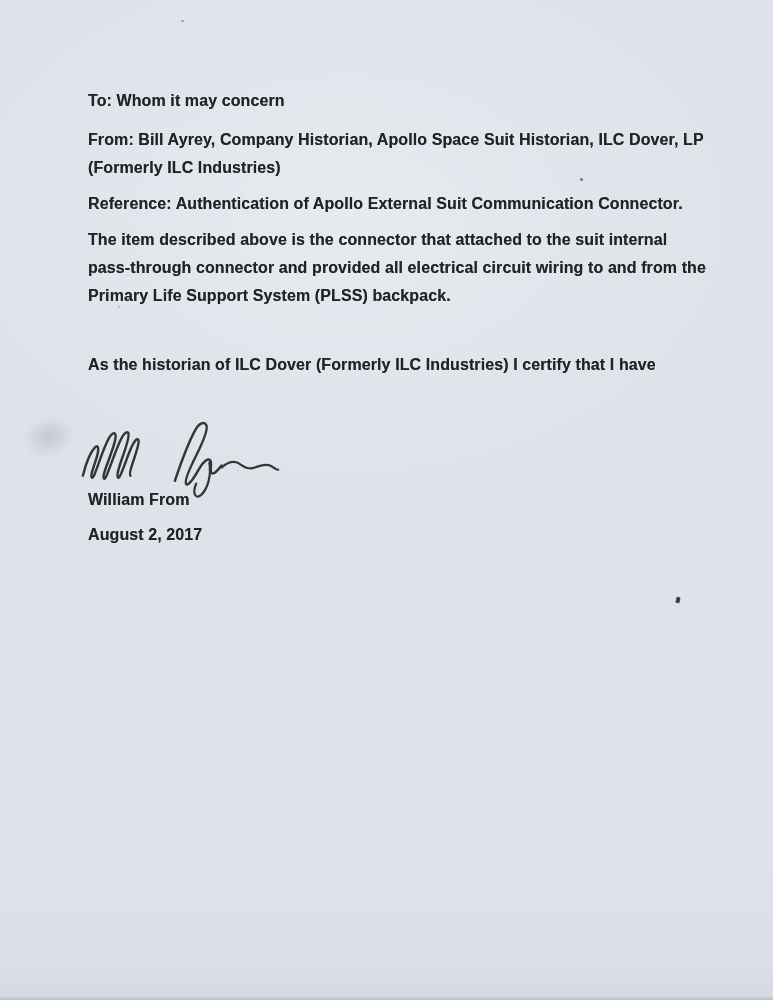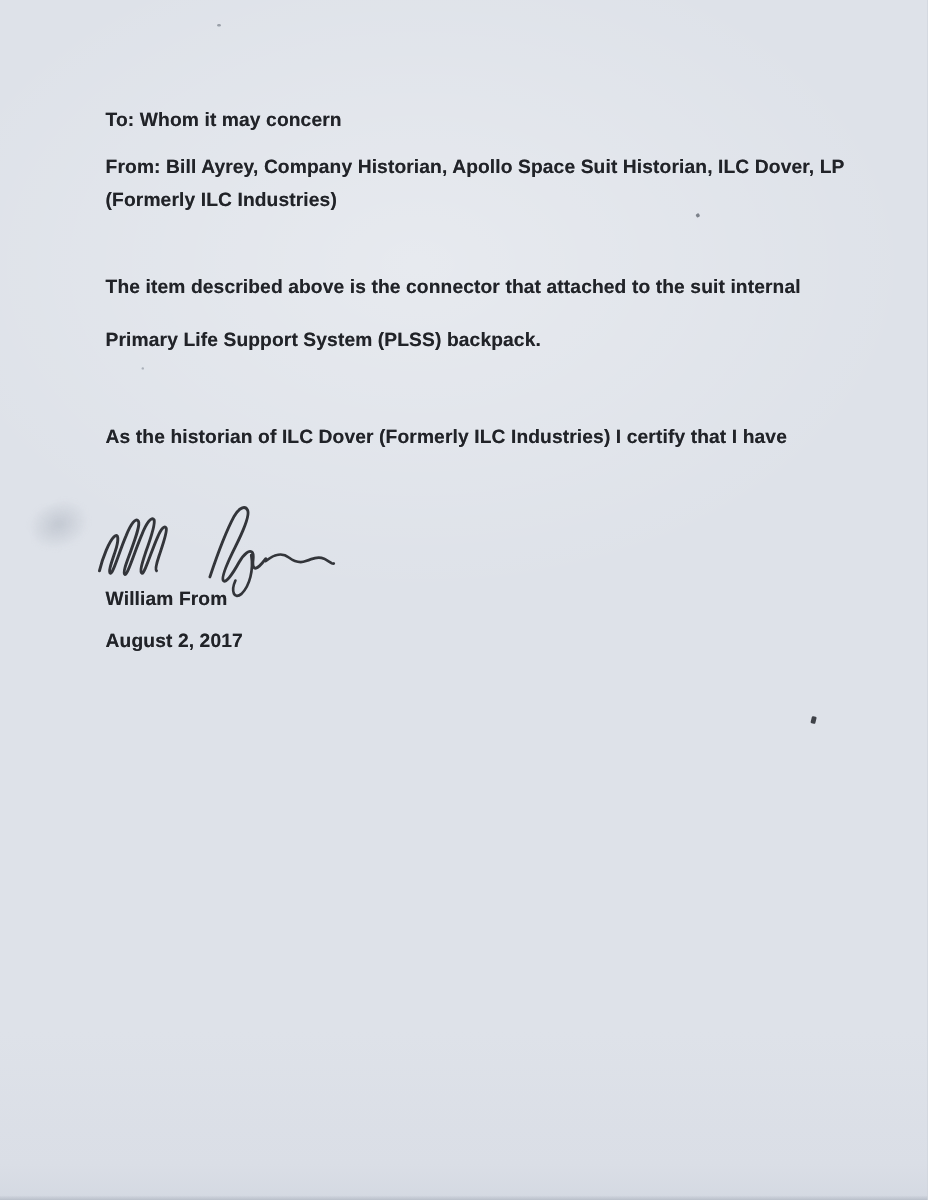--- a/index.html
+++ b/index.html
@@ -78,23 +78,25 @@
 </head>
 <body>
 
 <div class="page">
 
   <p class="ln" style="top:87px">To: Whom it may concern</p>
 
   <p class="ln" style="top:126px">From: Bill Ayrey, Company Historian, Apollo Space Suit Historian, ILC Dover, LP</p>
   <p class="ln" style="top:154px">(Formerly ILC Industries)</p>
 
+  <p class="ln" style="top:190px">Reference: Authentication of Apollo External Suit Communication Connector.</p>
 
   <p class="ln" style="top:226px">The item described above is the connector that attached to the suit internal</p>
-  <p class="ln" style="top:270px">Primary Life Support System (PLSS) backpack.</p>
+  <p class="ln" style="top:254px">pass-through connector and provided all electrical circuit wiring to and from the</p>
+  <p class="ln" style="top:282px">Primary Life Support System (PLSS) backpack.</p>
 
   <p class="ln" style="top:351px">As the historian of ILC Dover (Formerly ILC Industries) I certify that I have</p>
 
   <svg class="sig-svg" viewBox="0 0 200 85" role="img" aria-label="Will Ayrey">
 
     <path stroke-width="2.4" d="M4,58 C7,46 12,34 16,30 C20,26 20,33 17,42 C14,51 11,59 13,60
       C15,61 20,43 26,29 C30,19 34,14 36,17 C38,20 33,33 29,44 C26,52 23,60 25,61
       C27,62 33,42 39,28 C43,18 47,13 49,16 C50,19 46,32 42,43 C39,52 37,59 39,60
       C41,61 47,41 52,30 C55,23 58,20 59,23 C60,26 56,37 53,46 C51,52 50,57 51,58"></path>
 

